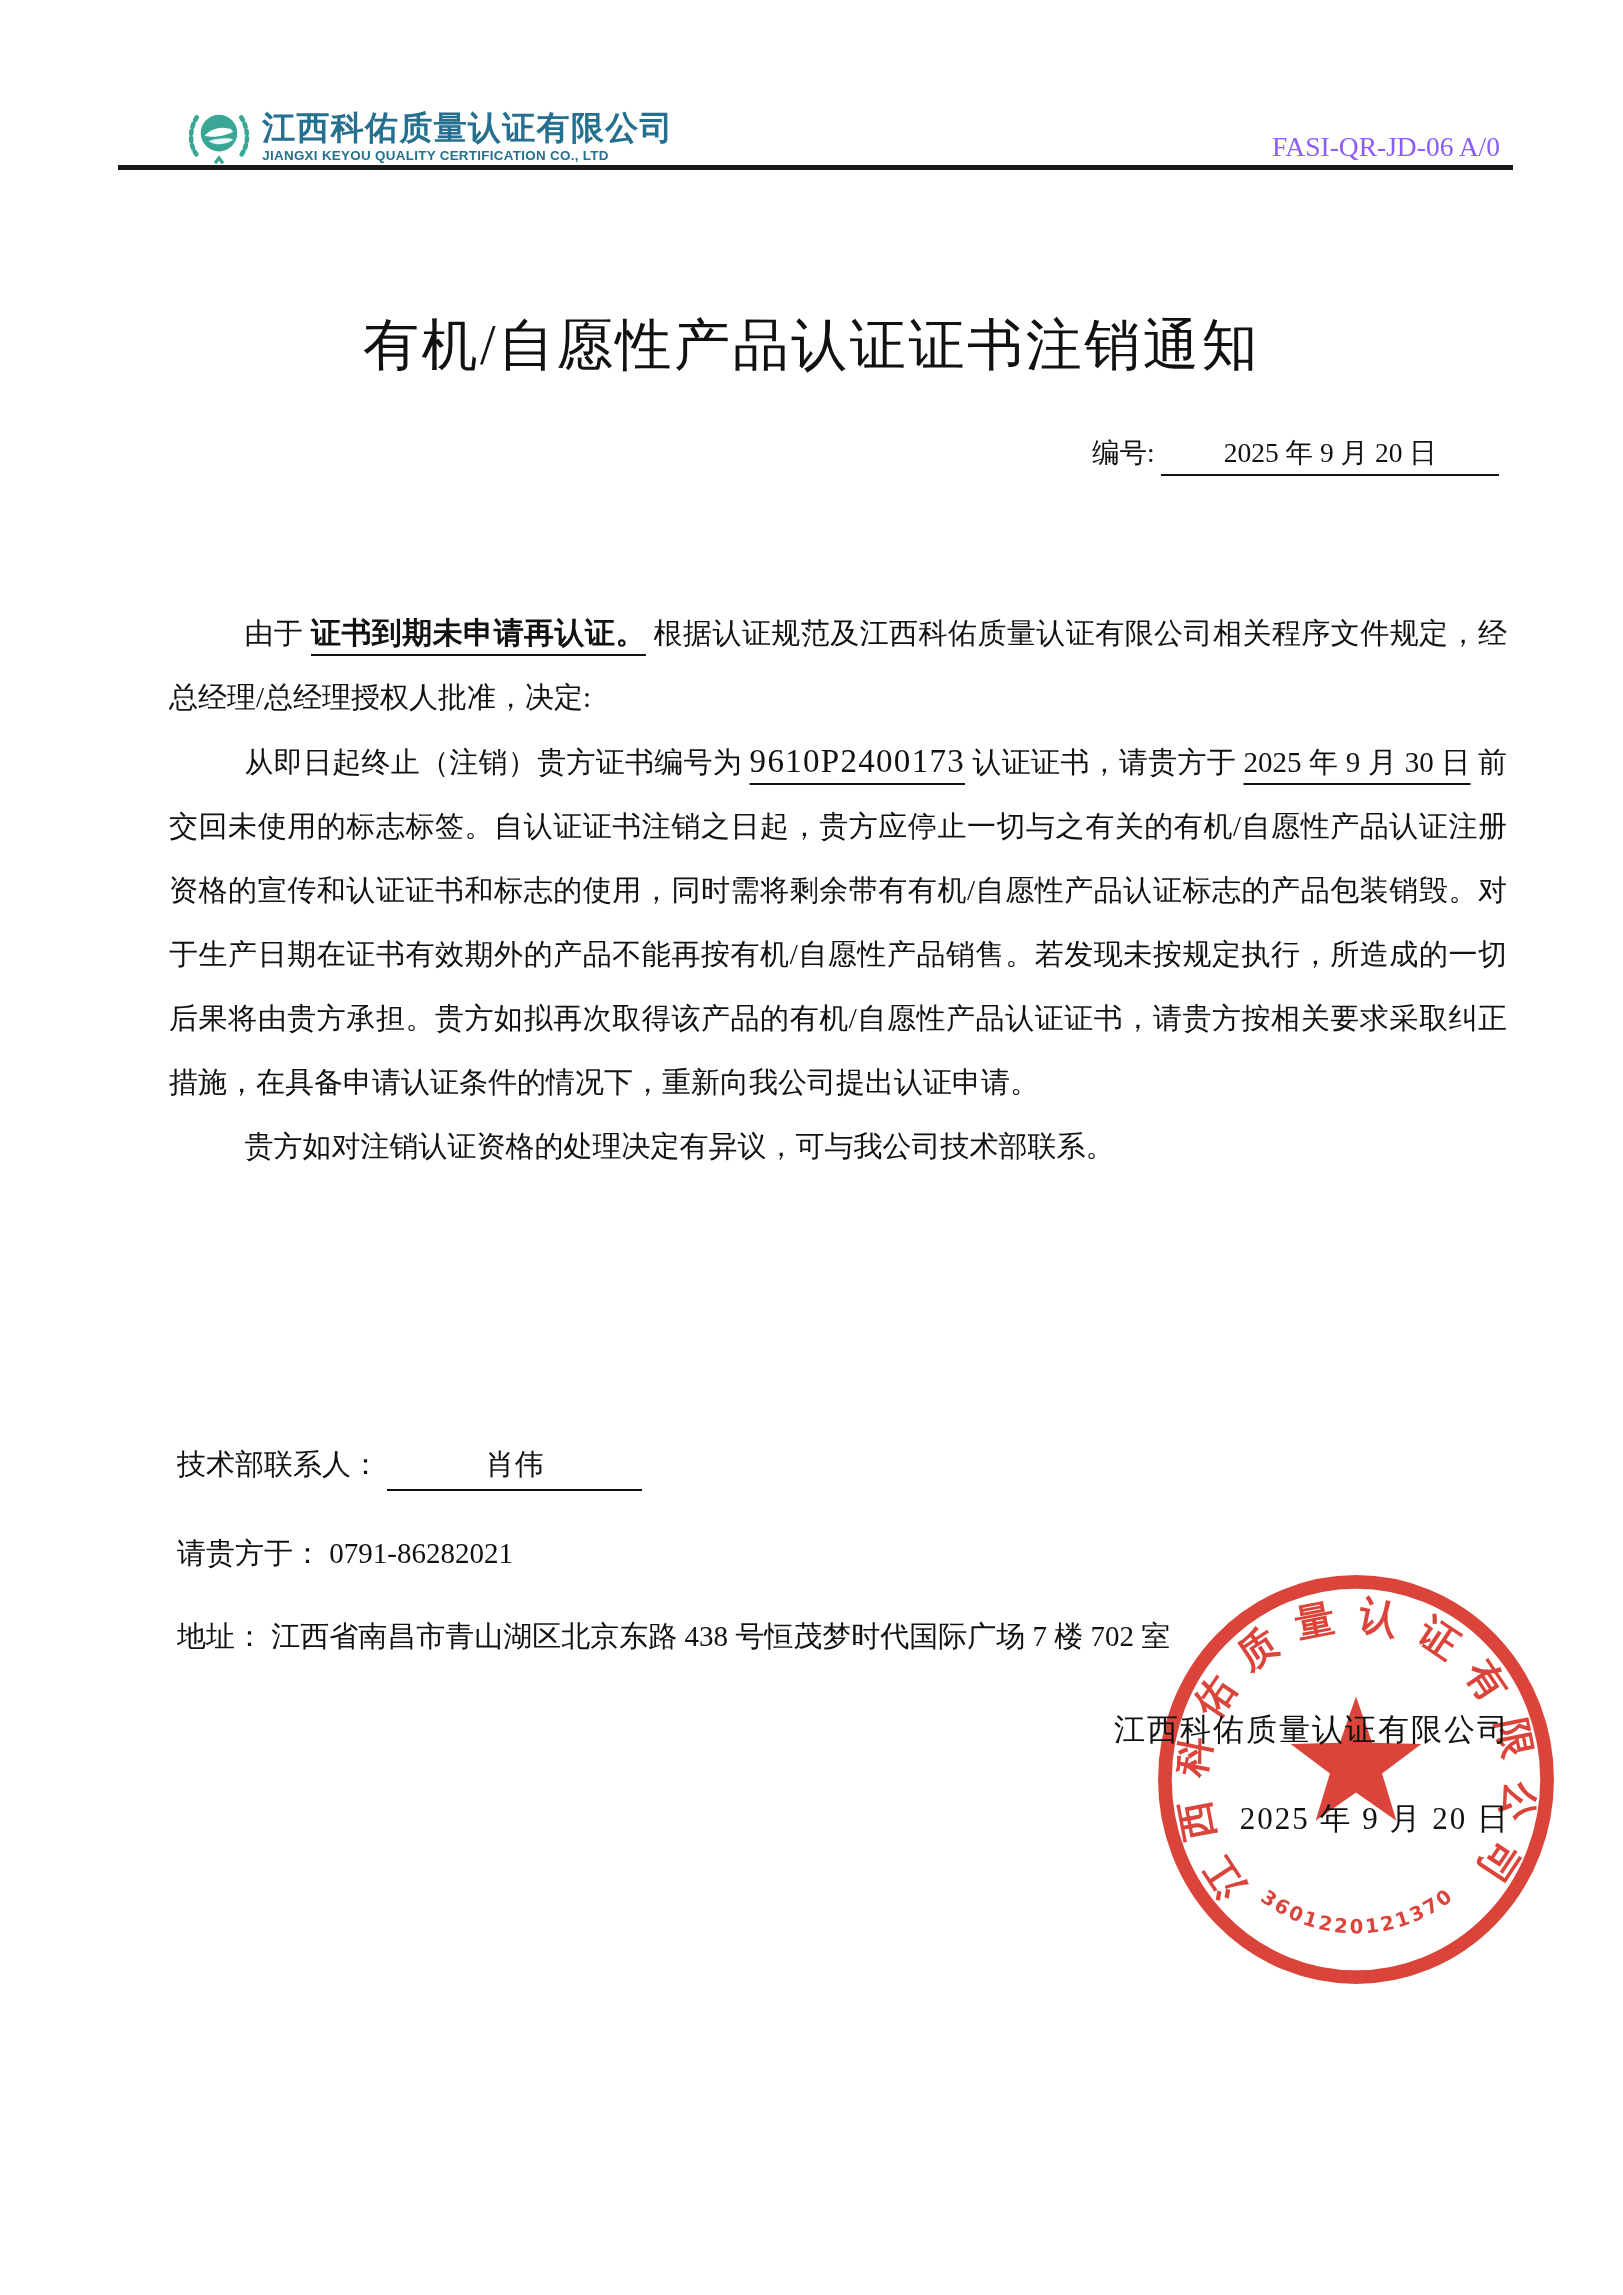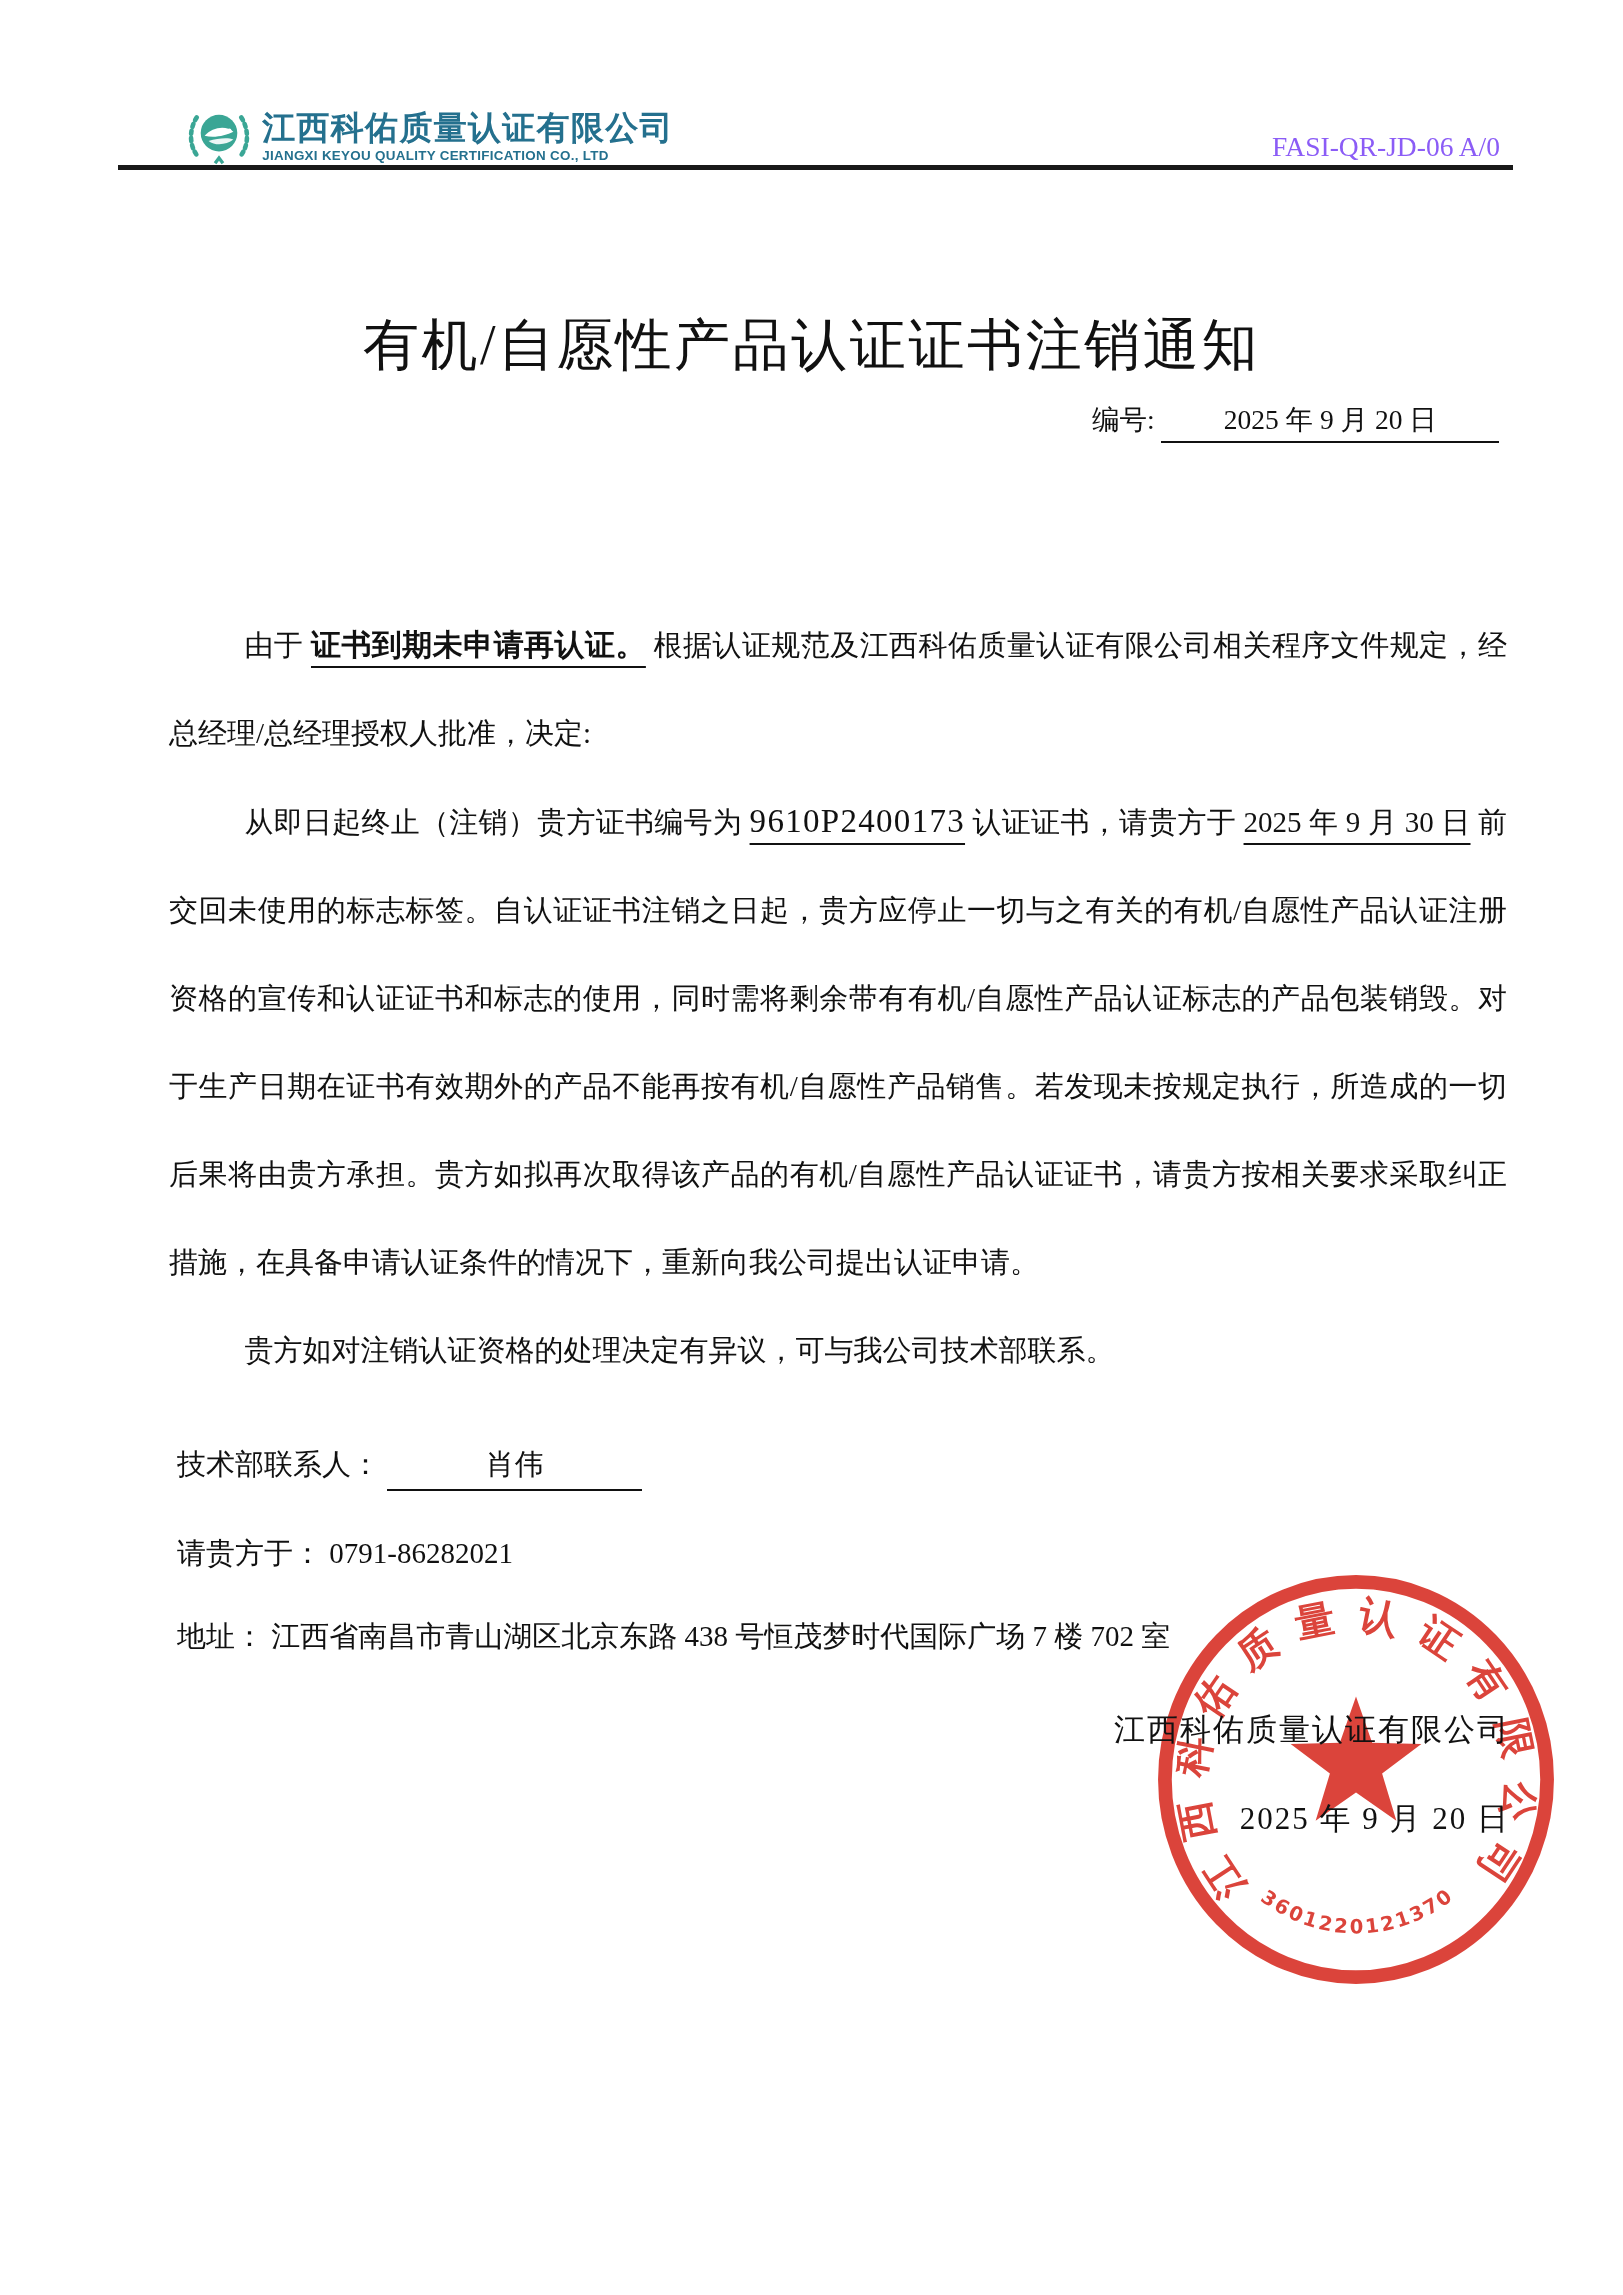--- a/index.html
+++ b/index.html
@@ -15,33 +15,33 @@
   .logo-text{display:flex;flex-direction:column;line-height:1.05;
     font-family:"Liberation Sans","DejaVu Sans",sans-serif;color:#24708e;}
   .logo-cn{font-size:33px;font-weight:bold;letter-spacing:1.3px;}
   .logo-en{font-size:13.4px;font-weight:bold;letter-spacing:0.3px;margin-top:3.9px;}
   .doc-code{position:absolute;top:131px;right:123px;font-size:27.5px;color:#8b5cf6;}
   .head-rule{position:absolute;left:118px;top:165px;width:1395px;height:5.2px;background:#191919;}
 
   
   .title{position:absolute;left:0;top:308px;width:100%;text-align:center;
     font-size:56px;letter-spacing:2.6px;color:#111;}
-  .serial{position:absolute;top:402px;right:124px;font-size:27.5px;white-space:nowrap;}
+  .serial{position:absolute;top:435px;right:124px;font-size:27.5px;white-space:nowrap;}
   .blank{display:inline-block;border-bottom:2.6px solid #111;text-align:center;}
   .serial .blank{min-width:301px;padding:0 18.3px 2.6px 18.3px;}
 
   
   .addressee{position:absolute;left:170px;top:542px;font-size:30px;}
   .addressee .name{font-weight:bold;border-bottom:3.3px solid #111;
     display:inline-block;padding:0 98px 5.2px 23.6px;}
   .addressee .colon{font-weight:bold;}
 
   
   .body-text{position:absolute;left:169px;top:601px;width:1338px;
-    font-size:29px;line-height:88px;text-align:justify;}
+    font-size:29px;line-height:64px;text-align:justify;}
   .body-text p{margin:0;text-indent:2.6em;}
   .u{text-decoration:underline;text-underline-offset:10.5px;text-decoration-thickness:2px;}
   .reason{font-weight:bold;font-size:30px;}
   .cert-no{font-weight:normal;font-size:33px;letter-spacing:1.3px;
     font-family:"Liberation Serif","DejaVu Serif",serif;}
 
   
   .contact{position:absolute;left:177px;top:1445px;font-size:29px;}
   .contact .row{margin-bottom:43px;white-space:nowrap;}
   .contact .row.post{margin-top:11.8px;}

